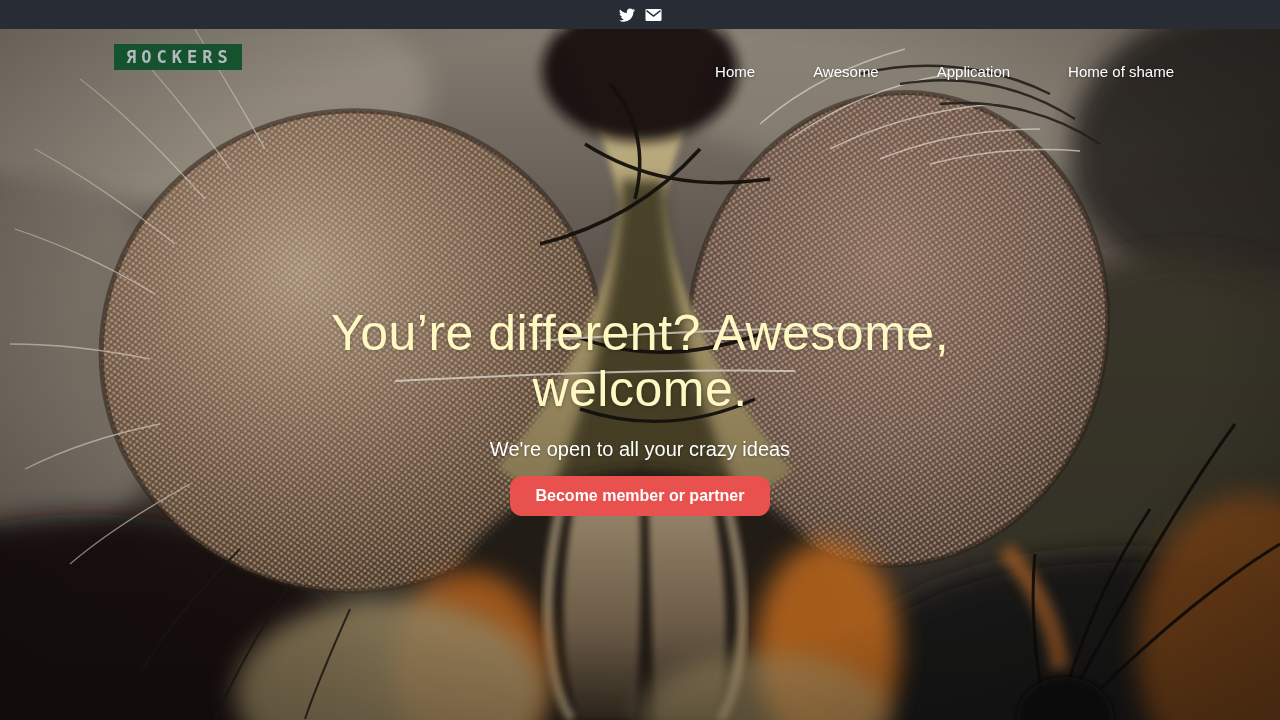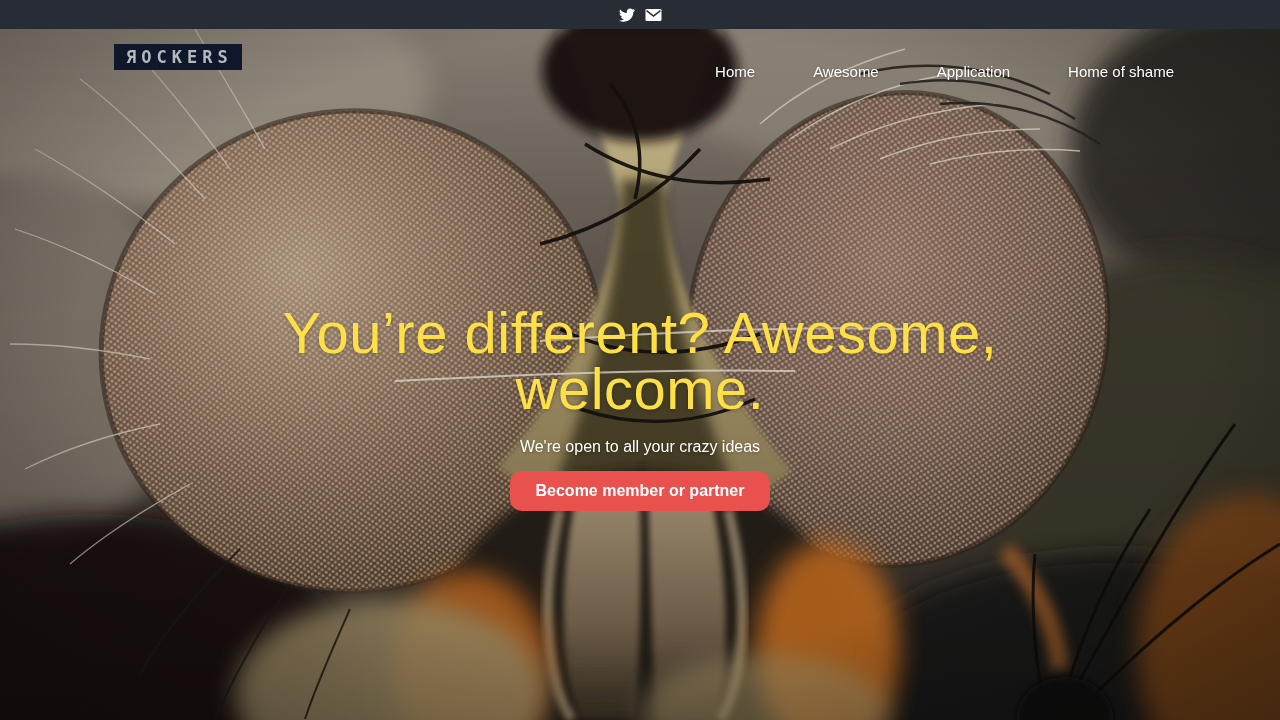--- a/index.html
+++ b/index.html
@@ -19,31 +19,31 @@
   
   .site-header { position:absolute; left:0; right:0; top:0; display:flex;
                  justify-content:space-between; align-items:flex-start;
                  padding:15px 106px 0 114px; z-index:4; }
   .logo { display:inline-block; text-decoration:none; cursor:pointer;
           font-family:"DejaVu Sans Mono", monospace; font-weight:bold; }
   .logo-top { display:block; font-size:17px; letter-spacing:5px; color:#12151a;
               border:2px solid #12151a; padding:2px 9px 2px 12px; text-align:center;
               background:rgba(190,184,172,0.12); line-height:20px; }
   .logo-bottom { display:block; font-size:17px; letter-spacing:5px; color:#b4b9bd;
-                 background:#0f172a; padding:3px 9px 3px 12px; text-align:center;
+                 background:#14532d; padding:3px 9px 3px 12px; text-align:center;
                  line-height:20px; }
   .main-nav { margin-top:19px; display:flex; gap:58px; }
   .main-nav a { color:#ffffff; font-size:15px; text-decoration:none; cursor:pointer;
                 text-shadow:0 1px 3px rgba(0,0,0,0.35); white-space:nowrap; }
 
   
   .hero-content { position:absolute; left:0; right:0; top:276px; text-align:center; z-index:3; }
-  .hero-content h1 { color:#fde047; font-weight:300; font-size:58px; line-height:56px;
+  .hero-content h1 { color:#fef9c3; font-weight:300; font-size:50px; line-height:56px;
                      text-shadow:0 1px 4px rgba(0,0,0,0.25); letter-spacing:0.5px; }
-  .hero-sub { color:#ffffff; font-size:16px; margin-top:21px;
+  .hero-sub { color:#ffffff; font-size:20px; margin-top:21px;
               text-shadow:0 1px 3px rgba(0,0,0,0.3); }
   .cta-btn { margin-top:15px; height:40px; padding:0 26px; background:#e8514d;
              border:none; border-radius:12px; color:#ffffff; font-size:16px;
              font-weight:bold; font-family:"Liberation Sans", sans-serif; cursor:pointer; }
 </style>
 </head>
 <body>
 
 <div class="topbar">
   <a class="tb-icon" title="Twitter">

